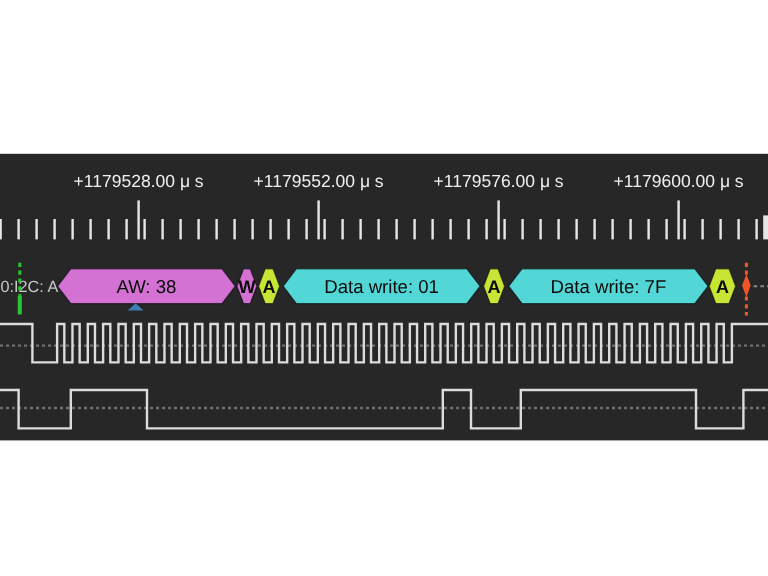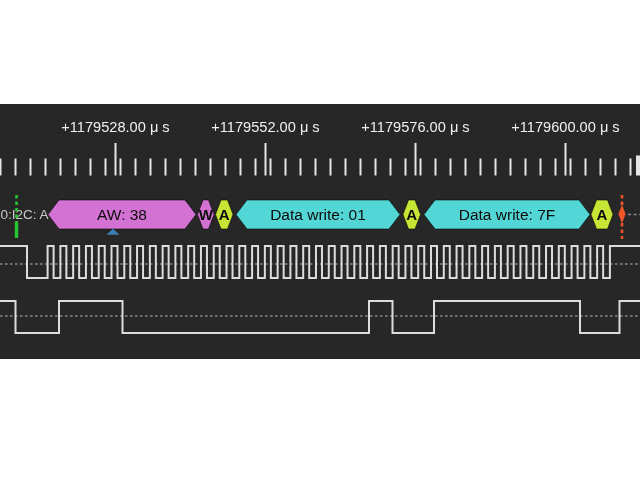--- a/index.html
+++ b/index.html
@@ -1,21 +1,21 @@
 <!DOCTYPE html>
 <html><head>
 <meta charset="utf-8">
 <style>
   html,body{margin:0;padding:0;background:#ffffff;}
   .screen{position:relative;width:640px;height:480px;background:#ffffff;overflow:hidden;
           font-family:"Liberation Sans", sans-serif;}
   .band{position:absolute;left:0;width:640px;background:#ffffff;}
   .band.top{top:0;height:112px;}
   .band.bottom{top:367px;height:113px;}
-  .panel{position:absolute;left:0;top:104px;width:640px;height:255px;}
+  .panel{position:absolute;left:0;top:128px;width:640px;height:255px;}
   #scene{display:block;}
   #scene text{font-family:"Liberation Sans", sans-serif;}
 </style>
 </head>
 <body>
 
 <div class="screen">
   <div class="band top"></div>
   <div class="panel">
     <svg id="scene" width="640" height="255" viewBox="0 112 640 255">

